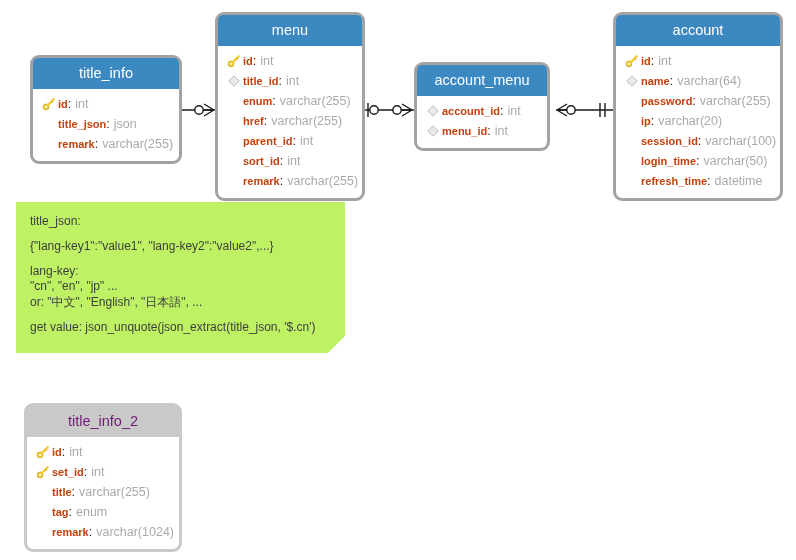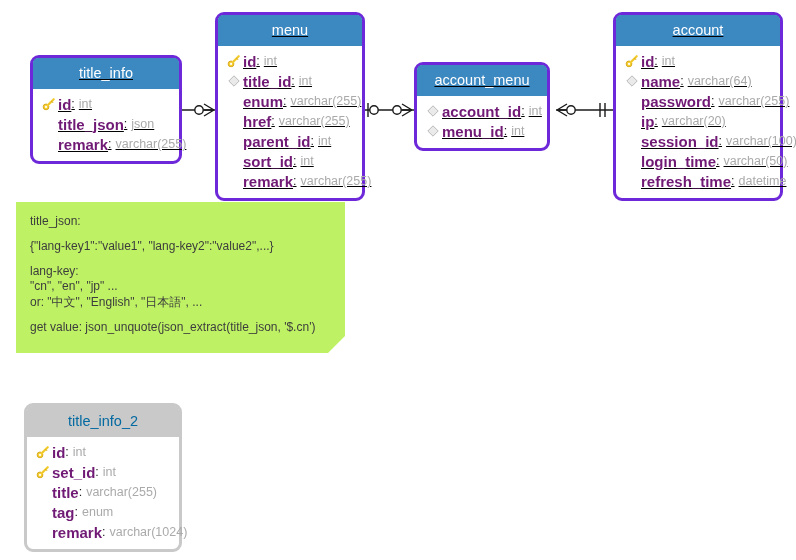--- a/index.html
+++ b/index.html
@@ -30,43 +30,42 @@
   }
 
   
   .entity {
     position: absolute;
     background: #ffffff;
     border-radius: 9px;
     z-index: 3;
   }
   .entity.blue {
-    border: 3px solid #6d28d9;
-    text-decoration: underline;
+    border: 3px solid #a3a3a3;
   }
   .entity.gray {
     border: 3px solid #c9c9c9;
   }
 
   .entity-header {
     height: 31px;
     line-height: 31px;
     text-align: center;
     font-size: 14.5px;
     border-radius: 5px 5px 0 0;
     white-space: nowrap;
     overflow: hidden;
   }
   .entity.blue > .entity-header {
     background: #3c88c0;
     color: #ffffff;
   }
   .entity.gray > .entity-header {
     background: #c9c9c9;
-    color: #0369a1;
+    color: #701a75;
   }
 
   .entity-body {
     padding: 5px 0 7px 0;
   }
 
   .field-row {
     display: flex;
     align-items: center;
     height: 20px;
@@ -76,22 +75,22 @@
   .field-icon {
     width: 18px;
     min-width: 18px;
     height: 16px;
     display: flex;
     align-items: center;
     justify-content: center;
   }
   .field-icon svg { display: block; }
   .field-name {
-    font-size: 15px;
-    color: #701a75;
+    font-size: 11px;
+    color: #c2410c;
     font-weight: 600;
   }
   .field-sep {
     font-size: 12.5px;
     color: #1f1f1f;
     margin-right: 4px;
   }
   .field-type {
     font-size: 12.5px;
     color: #aaaaaa;

